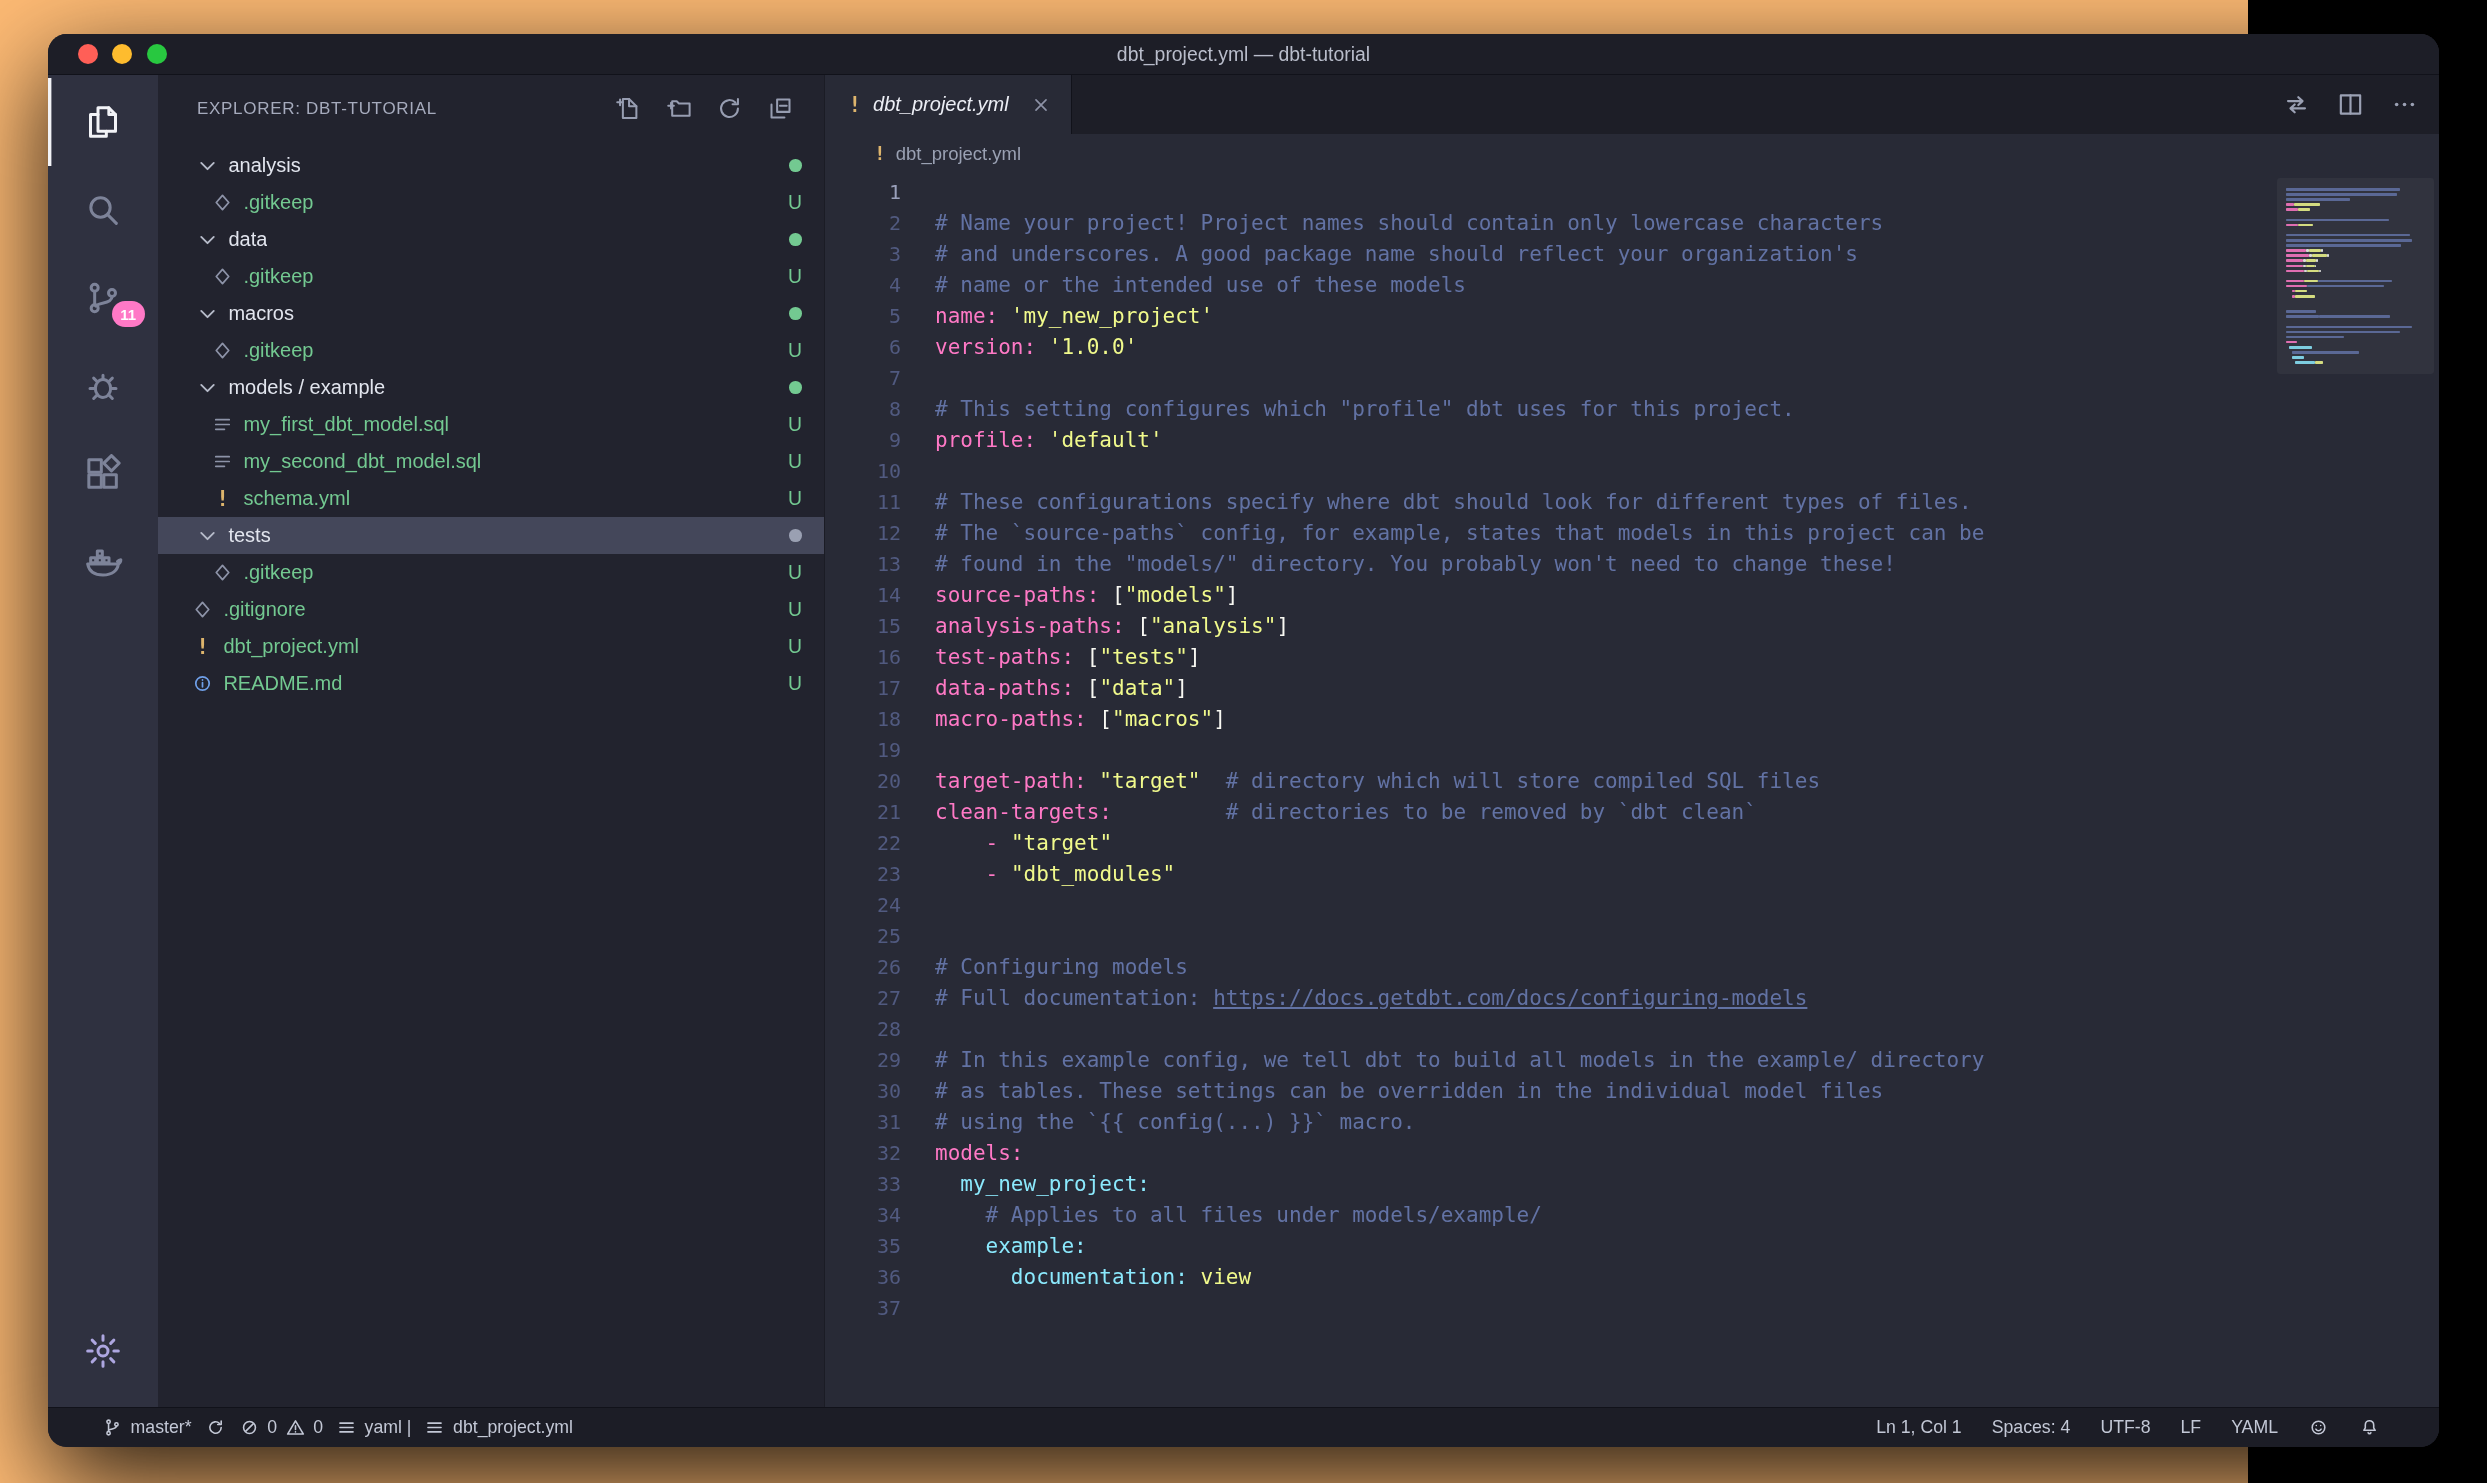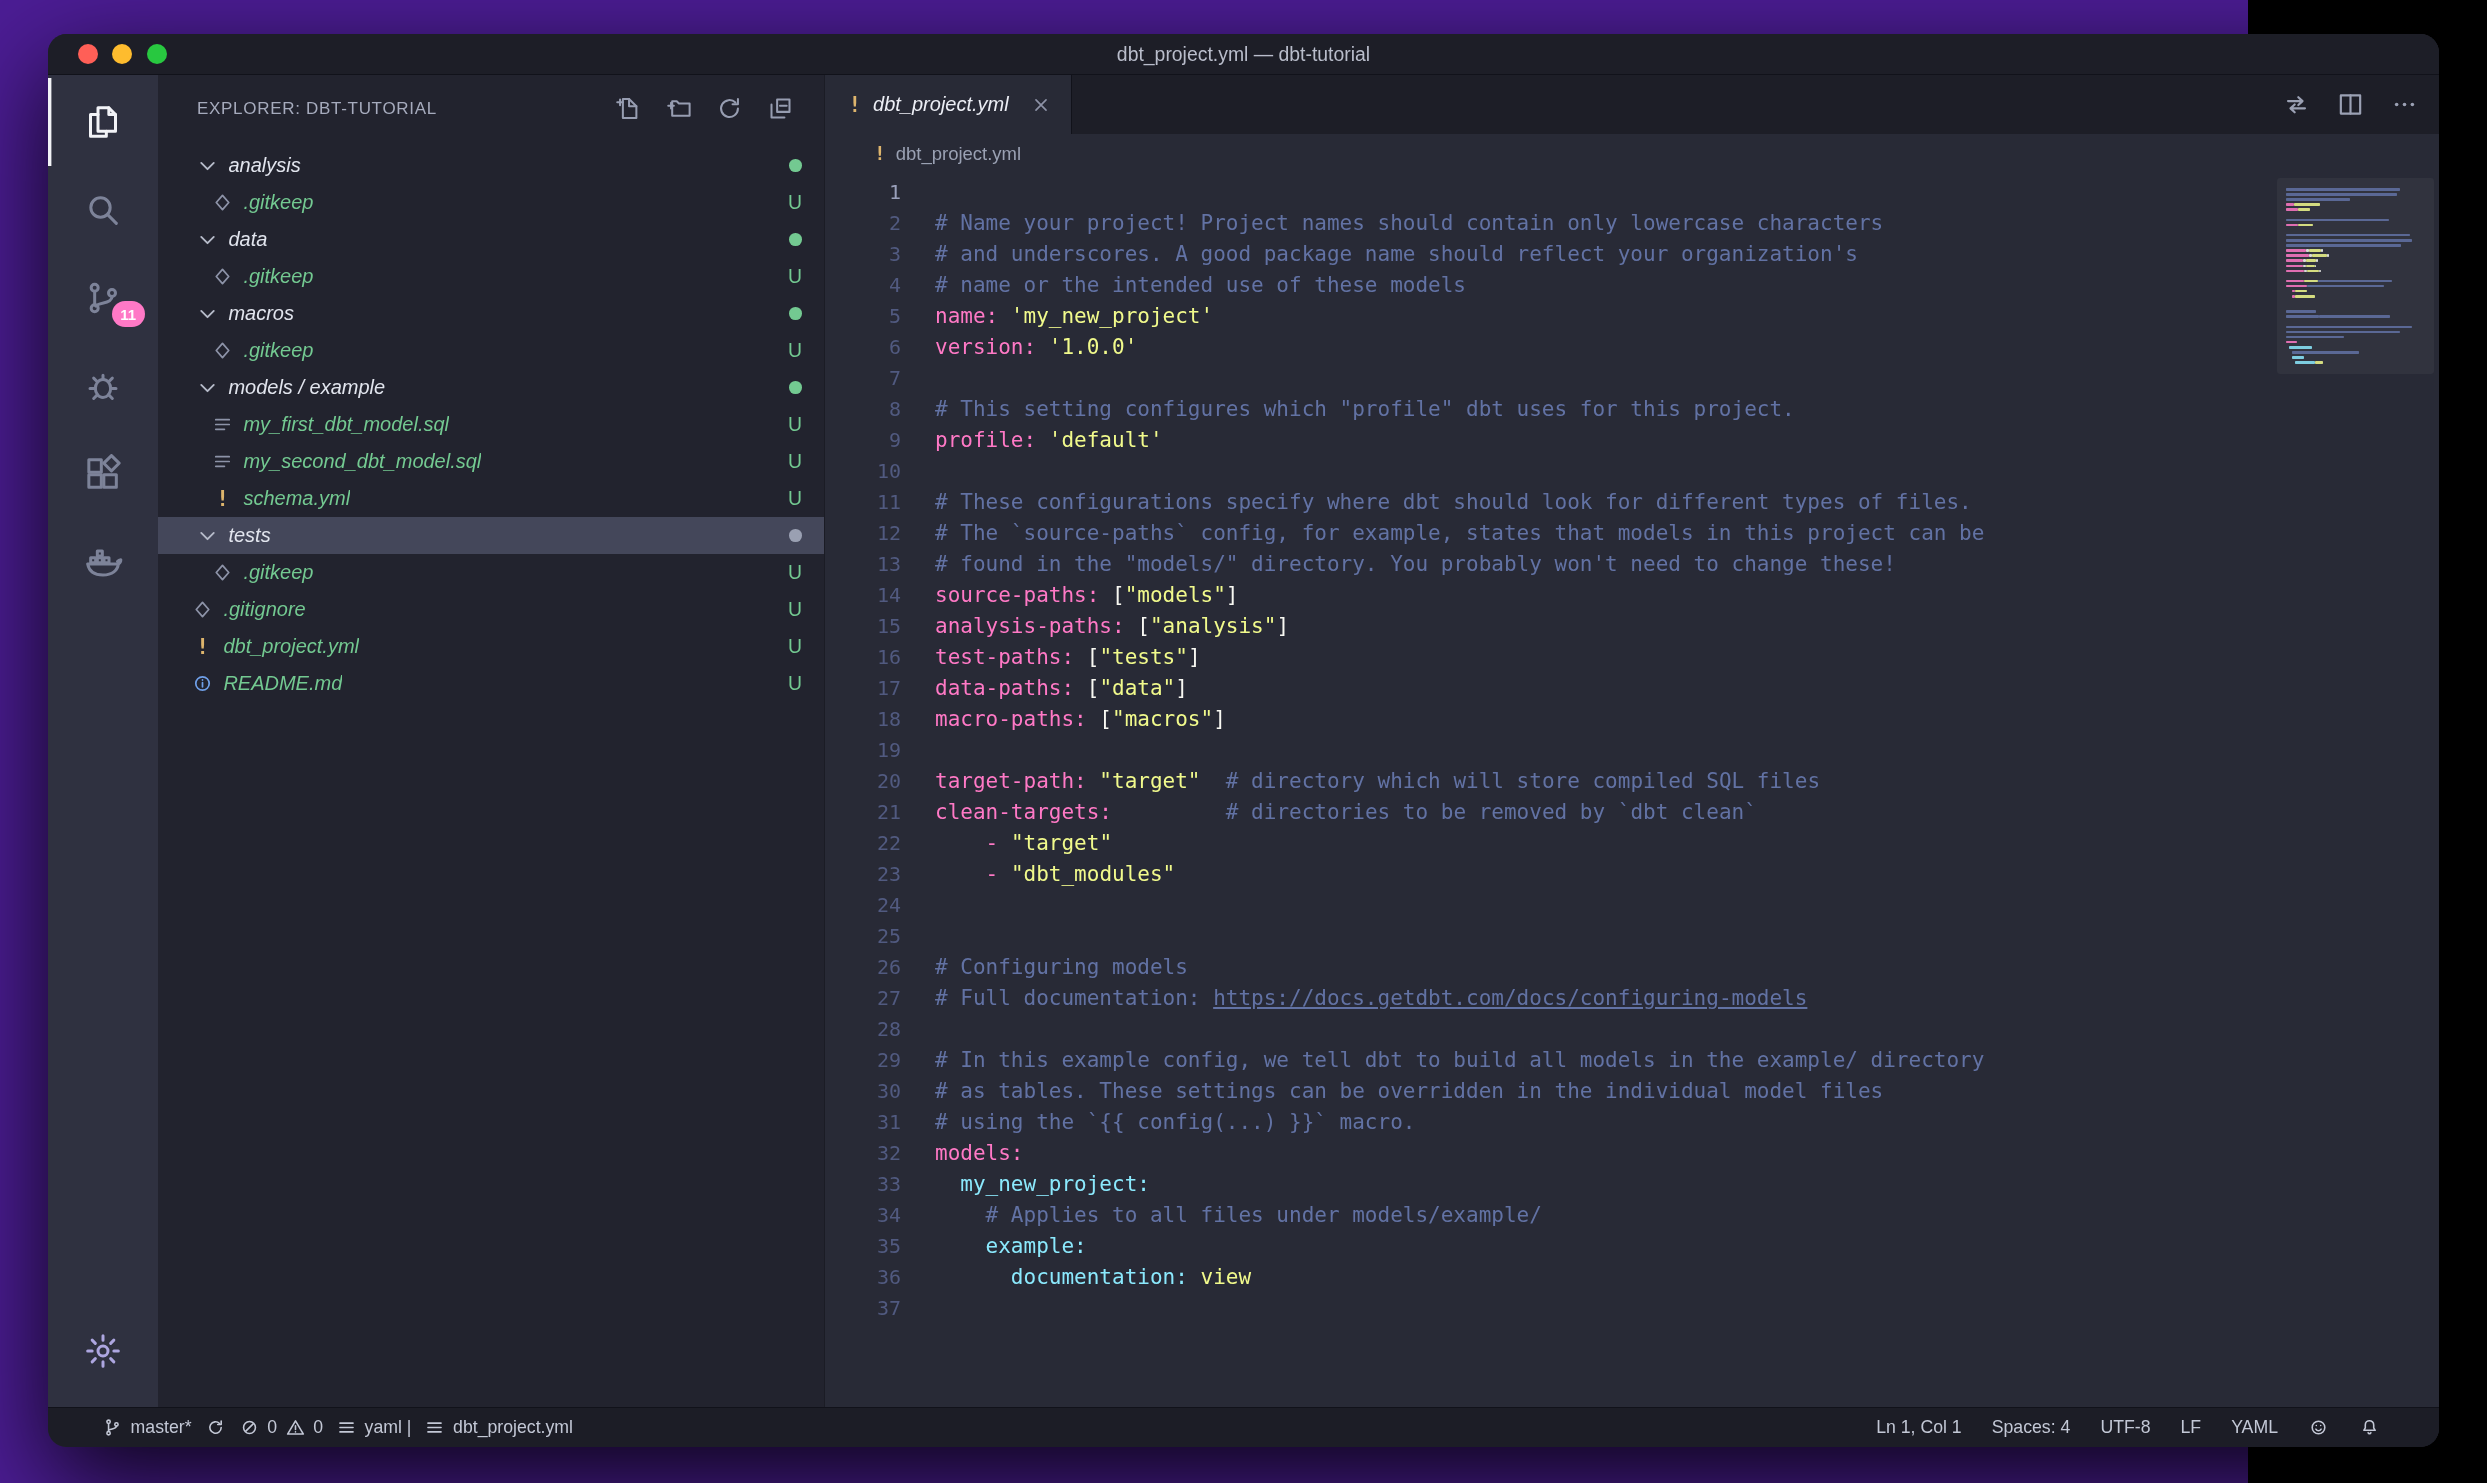--- a/index.html
+++ b/index.html
@@ -1,17 +1,17 @@
 <!DOCTYPE html>
 <html style="--bg_editor: #282a36; --bg_sidebar: #22232e; --bg_activity: #2f3140; --bg_titlebar: #1d1e27; --bg_tabstrip: #1d1e27; --bg_statusbar: #1c1d26; --fg: #f8f8f2; --syn_comment: #6272a4; --syn_key: #ff79c6; --syn_key2: #8be9fd; --syn_string: #f1fa8c; --untracked: #73c991; --warning: #deb56d; --info: #6f9fe8; --badge: #ff79c6; --selection: #44475a; --traffic_red: #ff5f57; --traffic_yellow: #febc2e; --traffic_green: #28c840;font-size:13.5px"><head>
 <meta charset="utf-8">
 <style>
   html,body{margin:0;padding:0;background:#000;width:2487px;height:1484px;overflow:hidden;
     font-family:"Liberation Sans","DejaVu Sans",sans-serif;}
-  .stage{position:relative;width:2248px;height:1484px;background:#4c1d95;}
+  .stage{position:relative;width:2248px;height:1484px;background:#fdba74;}
   .window{position:absolute;left:48px;top:34px;width:2391px;height:1413px;border-radius:18.5px;
     overflow:hidden;background:var(--bg_editor);box-shadow:0 34px 101px rgba(0,0,0,.85);
     display:flex;flex-direction:column;}
   
   .titlebar{height:40px;flex:0 0 auto;background:var(--bg_titlebar);position:relative;
     border-bottom:0.8px solid #11121a;}
   .traffic{position:absolute;left:30px;top:10px;display:flex;gap:14.3px;}
   .tl{width:20px;height:20px;border-radius:50%;display:inline-block;}
   .tl.red{background:var(--traffic_red);} .tl.yellow{background:var(--traffic_yellow);} .tl.green{background:var(--traffic_green);}
   .title{text-align:center;line-height:40px;font-size:19.4px;color:#b9bdcb;}
@@ -41,21 +41,21 @@
   .tree-row.selected{background:var(--selection);}
   .tree-row.folder{padding-left:37px;}
   .tree-row.file.ind1{padding-left:52px;}
   .tree-row.file.ind0{padding-left:32px;}
   .chev{width:25px;height:25px;color:#b6bbc9;flex:0 0 auto;margin-right:8.4px;}
   .ficon{width:25px;flex:0 0 auto;margin-right:8.4px;display:flex;align-items:center;justify-content:center;
     color:#8d93a8;font-size:22px;}
   .ficon .ic{width:23px;height:23px;}
   .ficon.info{color:var(--info);}
   .warn-glyph{color:var(--warning);font-weight:700;font-family:"DejaVu Sans Mono",monospace;}
-  .tree-row .tlabel{overflow:hidden;text-overflow:ellipsis;font-style:italic;}
+  .tree-row .tlabel{overflow:hidden;text-overflow:ellipsis;}
   .tree-row.file .tlabel{color:var(--untracked);}
   .tright{margin-left:auto;flex:0 0 auto;}
   .tright.git-u{color:var(--untracked);font-size:19.4px;}
   .tright.dot{width:12.6px;height:12.6px;border-radius:50%;}
   .tright.green-dot{background:var(--untracked);}
   .tright.gray-dot{background:#9aa0b2;}
   
   .editor{flex:1;min-width:0;display:flex;flex-direction:column;background:var(--bg_editor);}
   .tabbar{height:59px;flex:0 0 auto;background:var(--bg_tabstrip);display:flex;justify-content:space-between;}
   .tabs{display:flex;}

